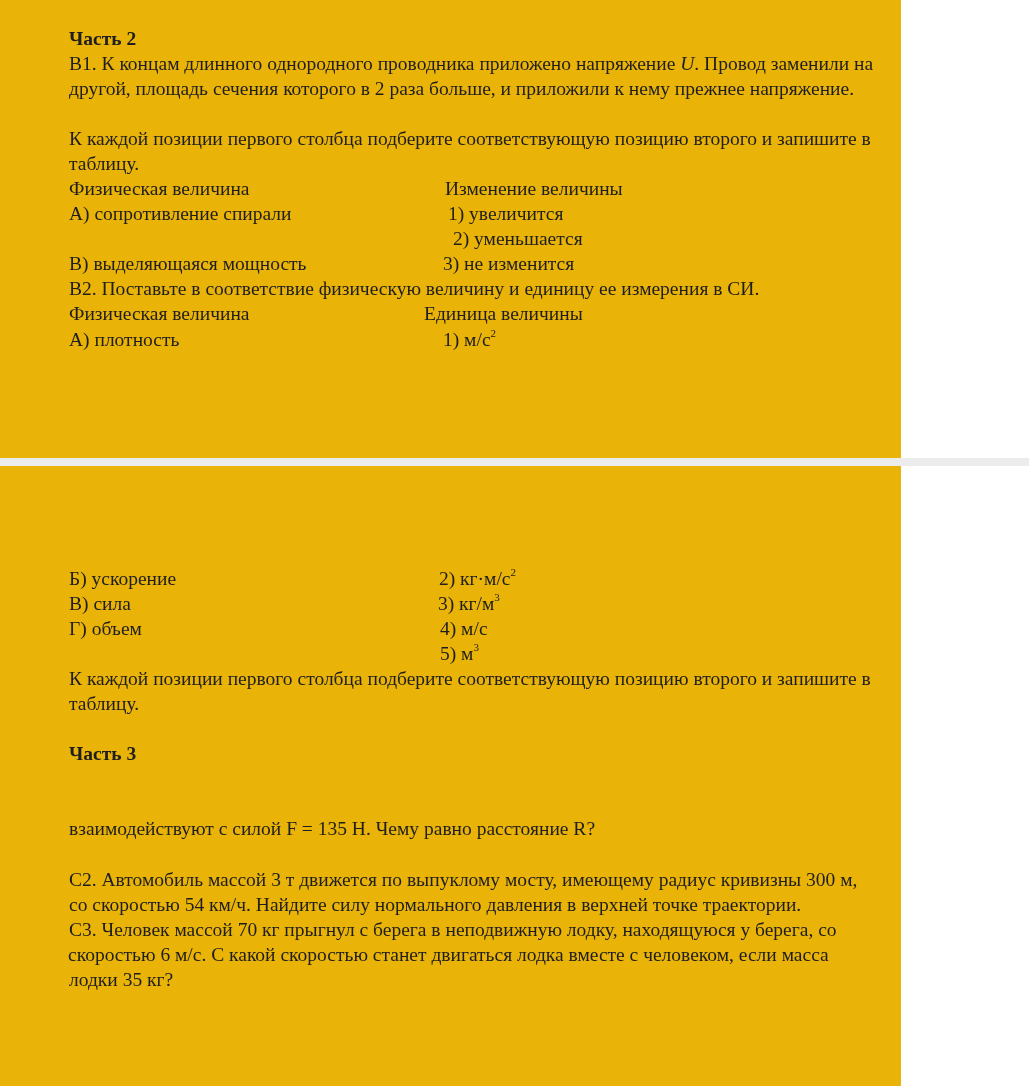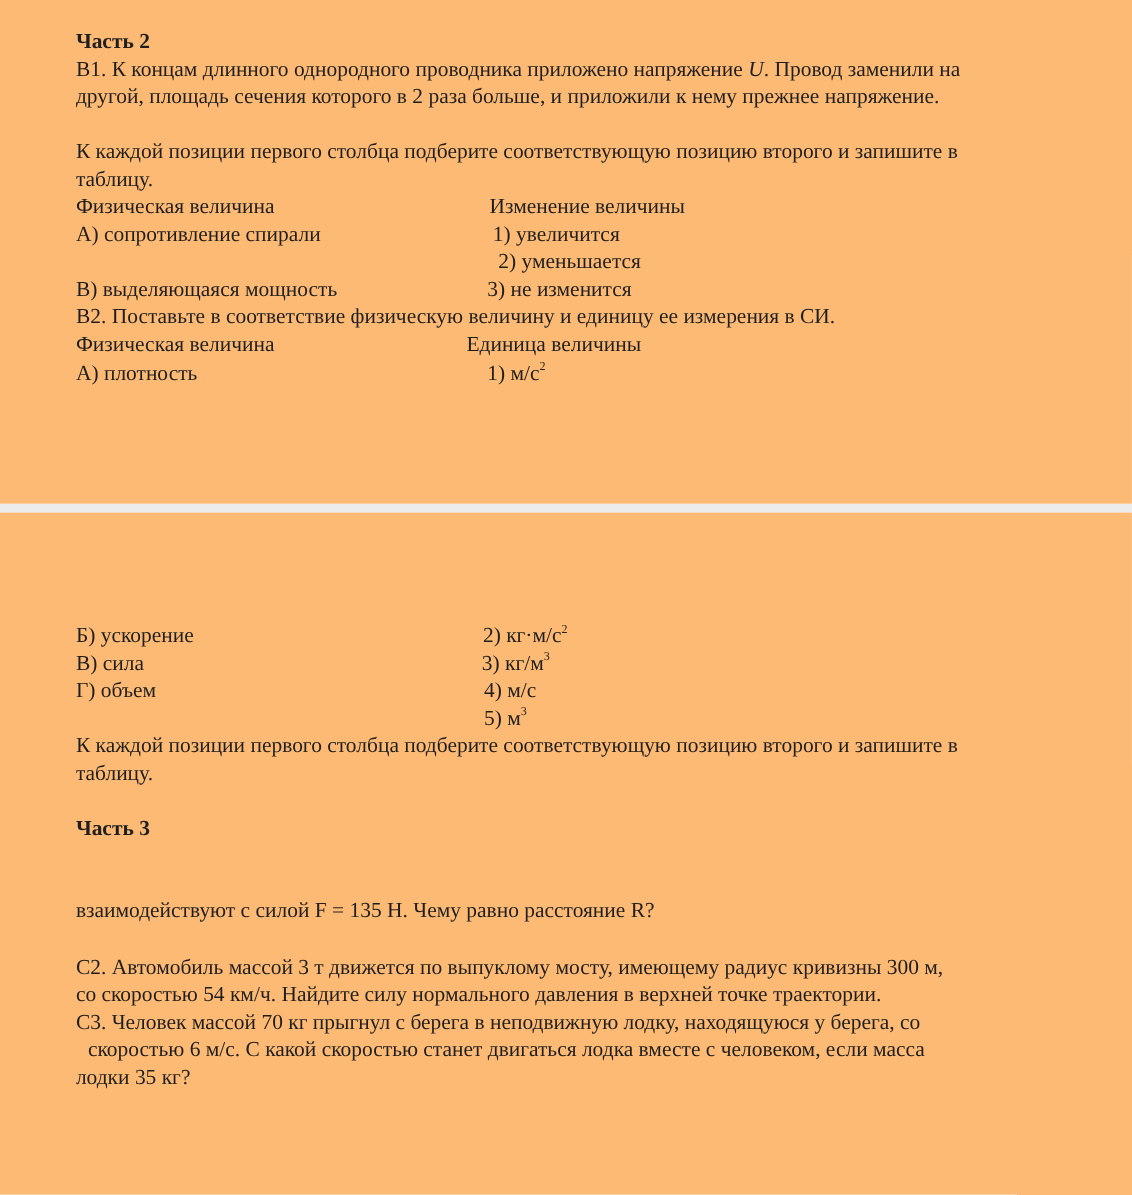--- a/index.html
+++ b/index.html
@@ -12,22 +12,22 @@
     height: 1086px;
     position: relative;
     overflow: hidden;
     font-family: "Liberation Serif", "DejaVu Serif", serif;
     font-size: 19.5px;
     color: #1e1e1e;
   }
   .page {
     position: absolute;
     left: 0;
-    width: 1029px;
-    background: #fdba74;
+    width: 901px;
+    background: #eab308;
   }
   #page-top { top: 0; height: 458px; }
   #page-bottom { top: 466px; height: 620px; text-decoration: underline; }
   .separator {
     position: absolute;
     left: 0;
     top: 458px;
     width: 1029px;
     height: 8px;
     background: #ececec;
@@ -91,15 +91,15 @@
   <div class="line" style="left:69px; top:225px;">таблицу.</div>
 
   <div class="line bold" style="left:69px; top:275px;">Часть 3</div>
 
   <div class="line" style="left:69px; top:350px;">взаимодействуют с силой F = 135 Н. Чему равно расстояние R?</div>
 
   <div class="line" style="left:69px; top:401px;">С2. Автомобиль массой 3 т движется по выпуклому мосту, имеющему радиус кривизны 300 м,</div>
   <div class="line" style="left:69px; top:426px;">со скоростью 54 км/ч. Найдите силу нормального давления в верхней точке траектории.</div>
 
   <div class="line" style="left:69px; top:451px;">С3. Человек массой 70 кг прыгнул с берега в неподвижную лодку, находящуюся у берега, со</div>
-  <div class="line" style="left:80px; top:476px;">скоростью 6 м/с. С какой скоростью станет двигаться лодка вместе с человеком, если масса</div>
+  <div class="line" style="left:68px; top:476px;">скоростью 6 м/с. С какой скоростью станет двигаться лодка вместе с человеком, если масса</div>
   <div class="line" style="left:69px; top:501px;">лодки 35 кг?</div>
 </div>
 
 </body></html>

